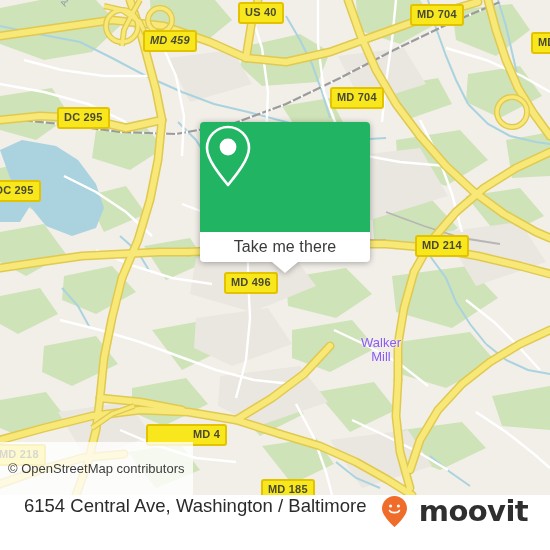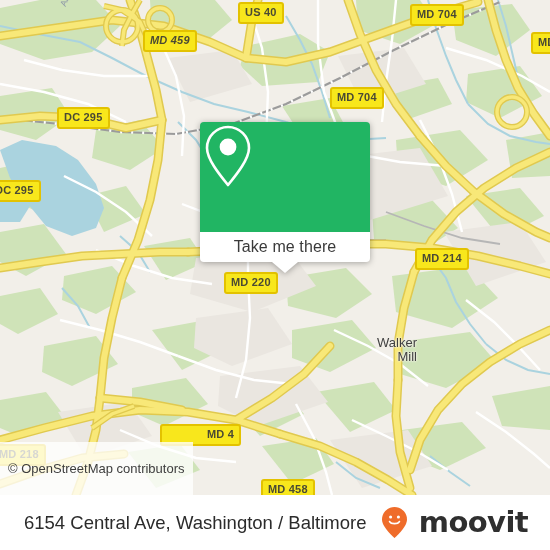--- a/index.html
+++ b/index.html
@@ -7,22 +7,22 @@
        font-family:"Liberation Sans","DejaVu Sans",sans-serif;}
 
   .app{position:relative;width:550px;height:550px;overflow:hidden;background:#fff;}
 
   
   .map{position:absolute;left:0;top:0;width:550px;height:495px;overflow:hidden;
        background:#f2efe9;}
   .map svg{position:absolute;left:0;top:0;display:block;}
 
   
-  .place-label{position:absolute;color:#404040;font-size:13px;line-height:14px;
-               text-align:right;font-family:"Liberation Sans",sans-serif;
+  .place-label{position:absolute;color:#8b5cf6;font-size:13px;line-height:14px;
+               text-align:center;font-family:"Liberation Sans",sans-serif;
                text-shadow:0 0 3px #f2efe9,0 0 2px #f2efe9,0 0 2px #f2efe9;
                white-space:pre;}
   .water-label{position:absolute;color:#8f99a8;font-size:9px;white-space:nowrap;
                font-family:"Liberation Sans",sans-serif;}
 
   
   .shield{position:absolute;background:#f8e71c;border:2px solid #e3c200;
           border-radius:3px;color:#4a4a34;font-weight:bold;font-size:11px;
           line-height:13px;padding:2px 5px 3px 5px;white-space:nowrap;
           font-family:"Liberation Sans",sans-serif;letter-spacing:.2px;}
@@ -41,21 +41,21 @@
   .card-bottom{height:30px;background:#fff;border-radius:0 0 4px 4px;
                display:flex;align-items:center;justify-content:center;}
   .card-bottom span{color:#3a3a3a;font-size:16px;letter-spacing:.1px;
                     font-family:"Liberation Sans",sans-serif;}
   .card-tail{position:absolute;left:50%;top:140px;margin-left:-13px;width:0;height:0;
              border-left:13px solid transparent;border-right:13px solid transparent;
              border-top:11px solid #fff;}
 
   
   .footer{position:absolute;left:0;bottom:0;width:550px;height:55px;background:#fff;
-          display:flex;align-items:center;justify-content:space-between;
+          display:flex;align-items:flex-start;justify-content:space-between;
           padding:0 22px 0 24px;box-sizing:border-box;}
   .footer-title{color:#2b2b2b;font-size:18.5px;white-space:nowrap;
                 font-family:"Liberation Sans",sans-serif;}
   .brand{display:flex;align-items:center;gap:11px;}
   .brand-word{color:#2f2f2f;font-size:29px;line-height:29px;font-weight:bold;
               letter-spacing:-.6px;font-family:"DejaVu Sans",sans-serif;}
 </style>
 </head>
 <body>
 
@@ -243,25 +243,25 @@
 
     <div class="water-label" style="left:58px;top:4px;transform:rotate(-68deg);transform-origin:0 0;">Anacostia R</div>
 
     <div class="shield" style="left:238px;top:2px;">US 40</div>
     <div class="shield" style="left:410px;top:4px;">MD 704</div>
     <div class="shield" style="left:143px;top:30px;font-style:italic;">MD 459</div>
     <div class="shield" style="left:531px;top:32px;">MD</div>
     <div class="shield" style="left:330px;top:87px;">MD 704</div>
     <div class="shield" style="left:57px;top:107px;">DC 295</div>
     <div class="shield" style="left:-12px;top:180px;">DC 295</div>
-    <div class="shield" style="left:415px;top:248px;">MD 214</div>
-    <div class="shield" style="left:224px;top:272px;">MD 220</div>
-    <div class="shield" style="left:160px;top:424px;padding-left:45px;">MD 4</div>
+    <div class="shield" style="left:415px;top:235px;">MD 214</div>
+    <div class="shield" style="left:224px;top:272px;">MD 496</div>
+    <div class="shield" style="left:146px;top:424px;padding-left:45px;">MD 4</div>
     <div class="shield" style="left:-8px;top:444px;">MD 218</div>
-    <div class="shield" style="left:261px;top:479px;">MD 458</div>
+    <div class="shield" style="left:261px;top:479px;">MD 185</div>
 
     <div class="attrib">© OpenStreetMap contributors</div>
 
     <div class="card">
       <div class="card-top">
         <svg width="56" height="68" viewBox="0 0 56 68">
           <path d="M28 5 C16.4 5 7 14.4 7 26 C7 37 19 52 28 63 C37 52 49 37 49 26 C49 14.4 39.6 5 28 5 Z" fill="none" stroke="#ffffff" stroke-width="2.6" stroke-linejoin="round"></path>
           <circle cx="28" cy="25" r="8.4" fill="#ffffff"></circle>
         </svg>
       </div>

